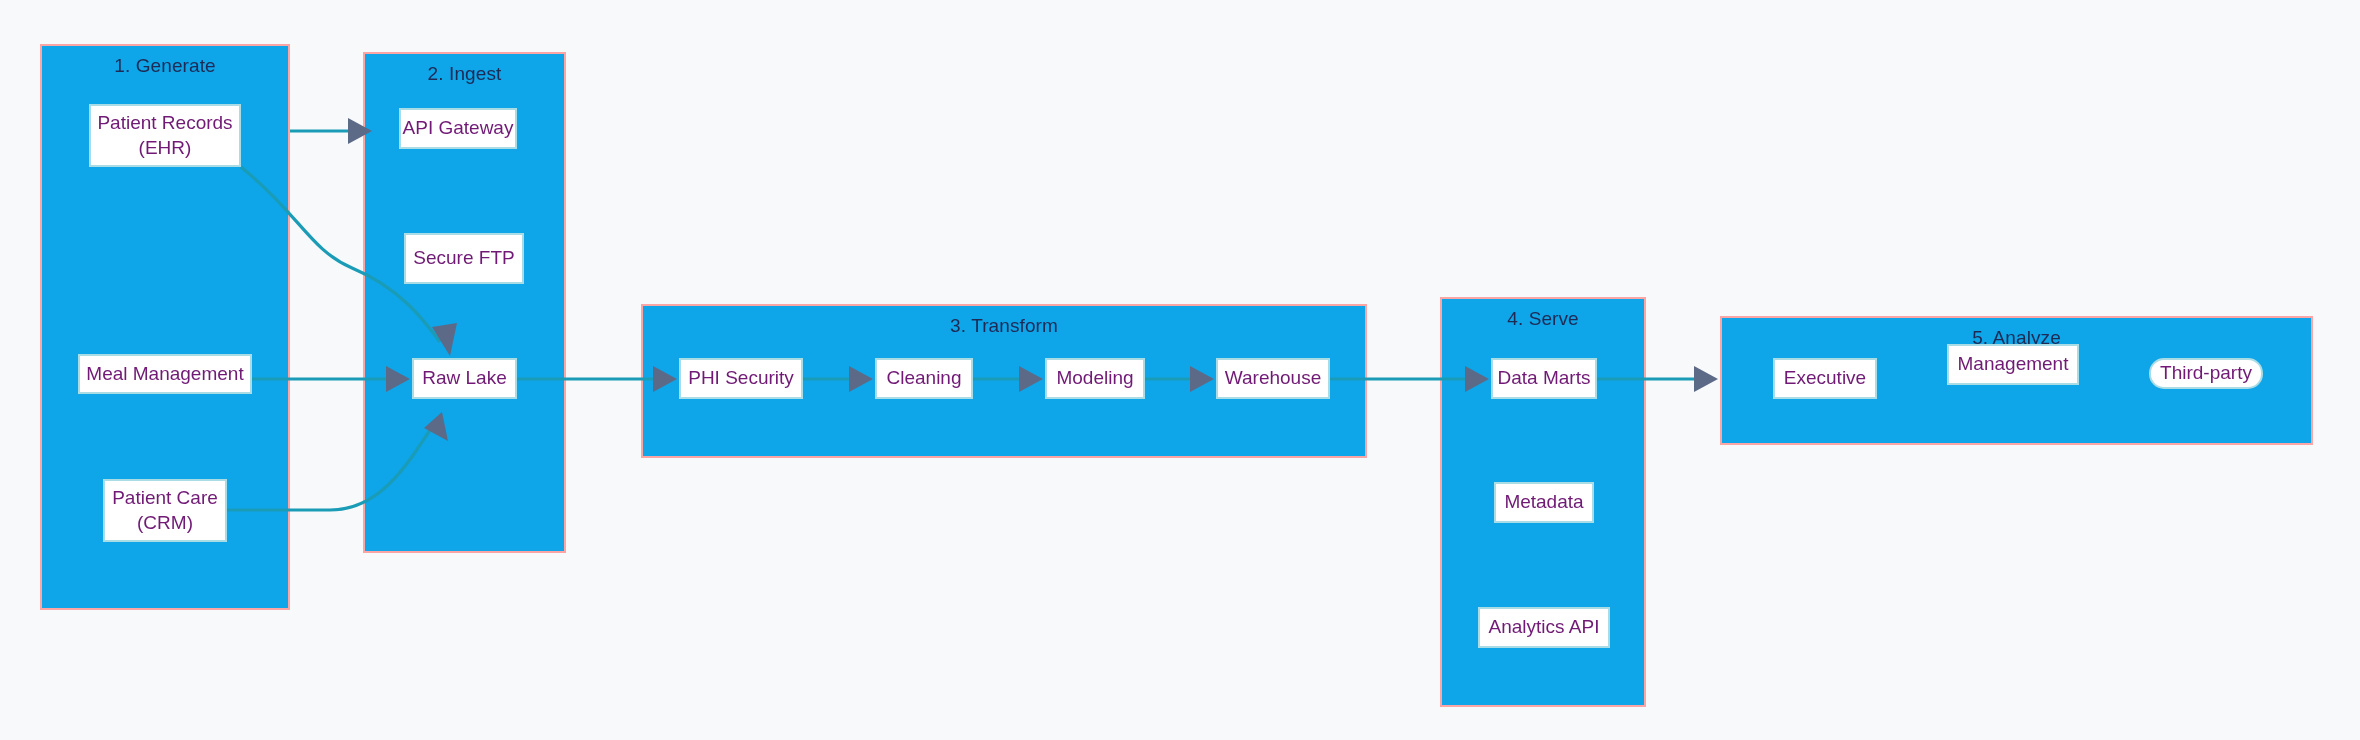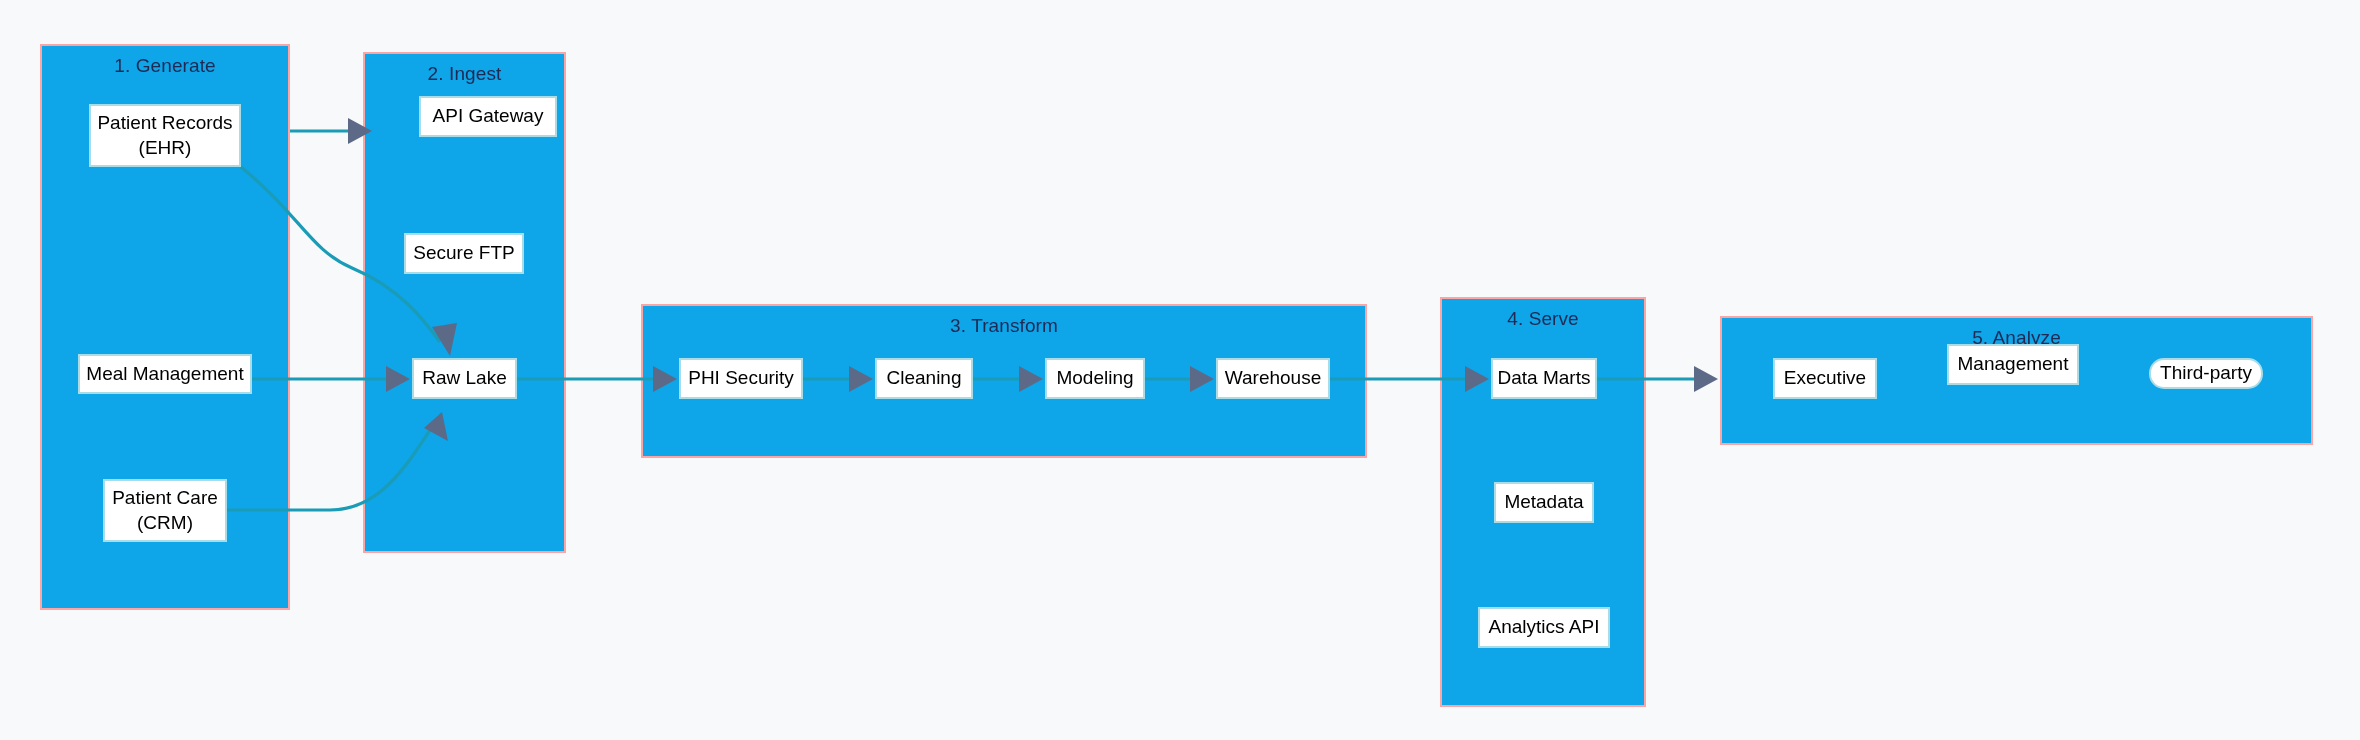--- a/index.html
+++ b/index.html
@@ -31,21 +31,21 @@
     letter-spacing:.1px;
     white-space:nowrap;
   }
 
   
   .node{
     position:absolute;
     box-sizing:border-box;
     border:2px solid #aadce5;
     background:#ffffff;
-    color:#000000;
+    color:#701a75;
     font-size:19px;
     line-height:1.28;
     display:flex;
     align-items:center;
     justify-content:center;
     text-align:center;
     z-index:3;
     white-space:pre-line;
   }
 
@@ -64,22 +64,22 @@
   </div>
   <div class="node" style="left:89px;top:104px;width:152px;height:63px;">Patient Records
 (EHR)</div>
   <div class="node" style="left:78px;top:354px;width:174px;height:40px;">Meal Management</div>
   <div class="node" style="left:103px;top:479px;width:124px;height:63px;">Patient Care
 (CRM)</div>
 
   <div class="subgraph" style="left:363px;top:52px;width:203px;height:501px;">
     <div class="subgraph-title">2. Ingest</div>
   </div>
-  <div class="node" style="left:399px;top:96px;width:138px;height:41px;margin-left:20px;">API Gateway</div>
-  <div class="node" style="left:404px;top:233px;width:120px;height:41px;">Secure FTP</div>
+  <div class="node" style="left:399px;top:108px;width:118px;height:41px;">API Gateway</div>
+  <div class="node" style="left:404px;top:233px;width:120px;height:51px;">Secure FTP</div>
   <div class="node" style="left:412px;top:358px;width:105px;height:41px;">Raw Lake</div>
 
   <div class="subgraph" style="left:641px;top:304px;width:726px;height:154px;">
     <div class="subgraph-title">3. Transform</div>
   </div>
   <div class="node" style="left:679px;top:358px;width:124px;height:41px;">PHI Security</div>
   <div class="node" style="left:875px;top:358px;width:98px;height:41px;">Cleaning</div>
   <div class="node" style="left:1045px;top:358px;width:100px;height:41px;">Modeling</div>
   <div class="node" style="left:1216px;top:358px;width:114px;height:41px;">Warehouse</div>
 

